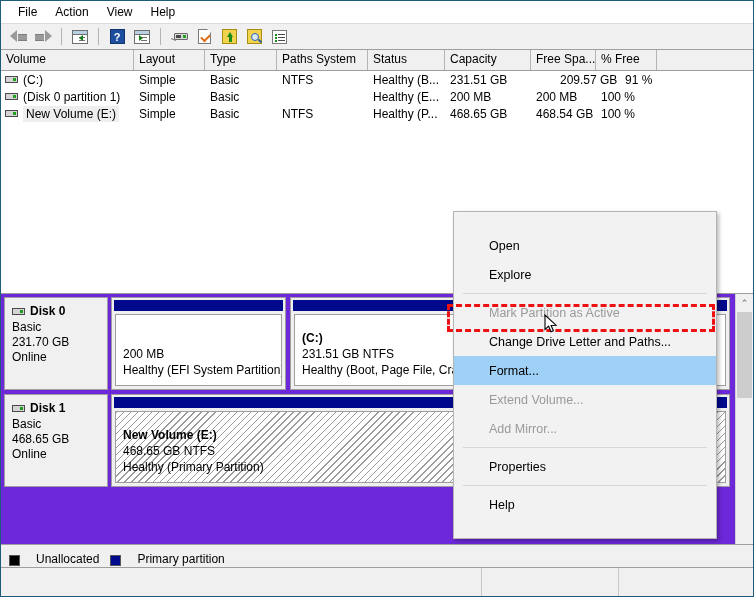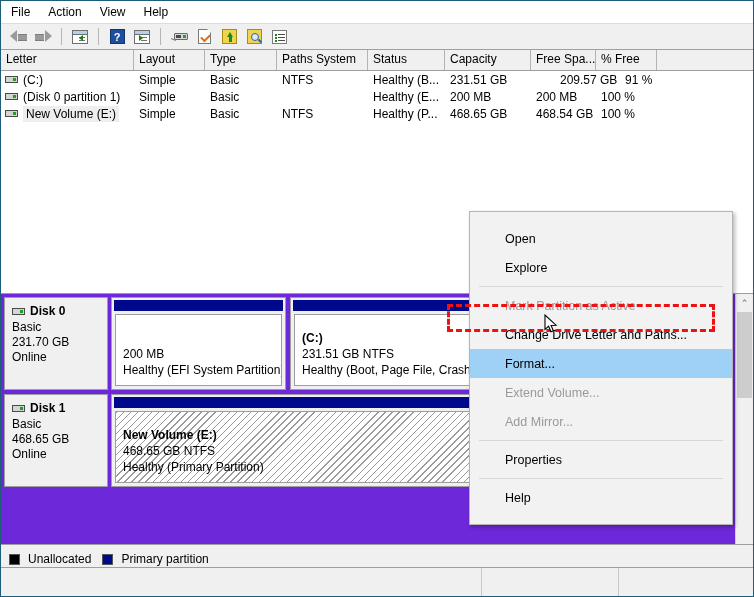--- a/index.html
+++ b/index.html
@@ -55,21 +55,21 @@
   }
   .glyph-close:before,.glyph-close:after{
     content:"";position:absolute;left:-1px;top:6px;width:15px;height:1px;background:#000;
   }
   .glyph-close:before{transform:rotate(45deg);}
   .glyph-close:after{transform:rotate(-45deg);}
 
   
   .menubar{
     height:22px;flex:0 0 22px;background:#ffffff;
-    display:flex;align-items:center;padding-left:1px;
+    display:flex;align-items:center;padding-left:8px;
   }
   .menu-item{
     padding:2px 9px;font-size:12px;color:#000;
   }
 
   
   .toolbar{
     height:25px;flex:0 0 25px;background:#f0f0f0;
     border-top:1px solid #dcdcdc;border-bottom:1px solid #a0a0a0;
     display:flex;align-items:center;padding-left:6px;gap:3px;
@@ -188,38 +188,38 @@
     display:flex;flex-direction:column;align-items:center;
   }
   .vs-btn{width:17px;height:17px;display:flex;align-items:center;justify-content:center;font-size:9px;color:#606060;}
   .vs-thumb{width:15px;background:#cdcdcd;margin-top:1px;}
 
   
   .legend{
     flex:0 0 22px;background:#f0f0f0;border-top:1px solid #9e9e9e;
     display:flex;align-items:center;padding-left:8px;gap:5px;
   }
-  .lg-item{display:flex;align-items:center;gap:8px;font-size:12px;margin-right:6px;margin-top:6px;}
+  .lg-item{display:flex;align-items:flex-end;gap:16px;font-size:12px;margin-right:6px;margin-top:6px;}
   .lg-sw{width:11px;height:11px;border:1px solid #555;box-sizing:border-box;}
 
   
   .statusbar{
     flex:0 0 28px;background:#f0f0f0;border-top:1px solid #9e9e9e;display:flex;
   }
   .sb-seg{border-right:1px solid #c8c8c8;}
   .sb-seg.a{flex:1 1 auto;}
   .sb-seg.b{width:136px;flex:0 0 136px;}
   .sb-seg.c{width:134px;flex:0 0 134px;border-right:none;}
 
   
   .ctxmenu{
-    position:absolute;left:468px;top:210px;width:262px;
+    position:absolute;left:452px;top:210px;width:262px;
     background:#f2f2f2;border:1px solid #b4b4b4;
     box-shadow:2px 2px 4px rgba(0,0,0,.28);
-    padding:12px 0;z-index:50;
+    padding:19px 0;z-index:50;
   }
   .ctx-item{
     height:29px;display:flex;align-items:center;padding-left:35px;
     font-size:12.5px;color:#000;position:relative;
   }
   .ctx-item.disabled{color:#9a9a9a;}
   .ctx-item.highlight{background:#9fd0f5;}
   .ctx-sep{height:1px;background:#d7d7d7;margin:4px 9px 4px 9px;}
 
   .redbox{
@@ -306,21 +306,21 @@
           <i></i>
           <b></b>
           <b></b>
           <b></b>
         </span>
     </span>
   </div>
 
   <div class="listpane">
     <div class="lv-header" id="lv-header">
-        <div class="lv-th" style="width: 133px; flex: 0 0 133px;">Letter</div>
+        <div class="lv-th" style="width: 133px; flex: 0 0 133px;">Volume</div>
         <div class="lv-th" style="width: 71px; flex: 0 0 71px;">Layout</div>
         <div class="lv-th" style="width: 72px; flex: 0 0 72px;">Type</div>
         <div class="lv-th" style="width: 91px; flex: 0 0 91px;">Paths System</div>
         <div class="lv-th" style="width: 77px; flex: 0 0 77px;">Status</div>
         <div class="lv-th" style="width: 86px; flex: 0 0 86px;">Capacity</div>
         <div class="lv-th" style="width: 65px; flex: 0 0 65px;">Free Spa...</div>
         <div class="lv-th" style="width: 61px; flex: 0 0 61px;">% Free</div>
         <div class="lv-th" style="width: 98px; flex: 0 0 98px;"></div>
       </div>
     <div id="lv-body">

